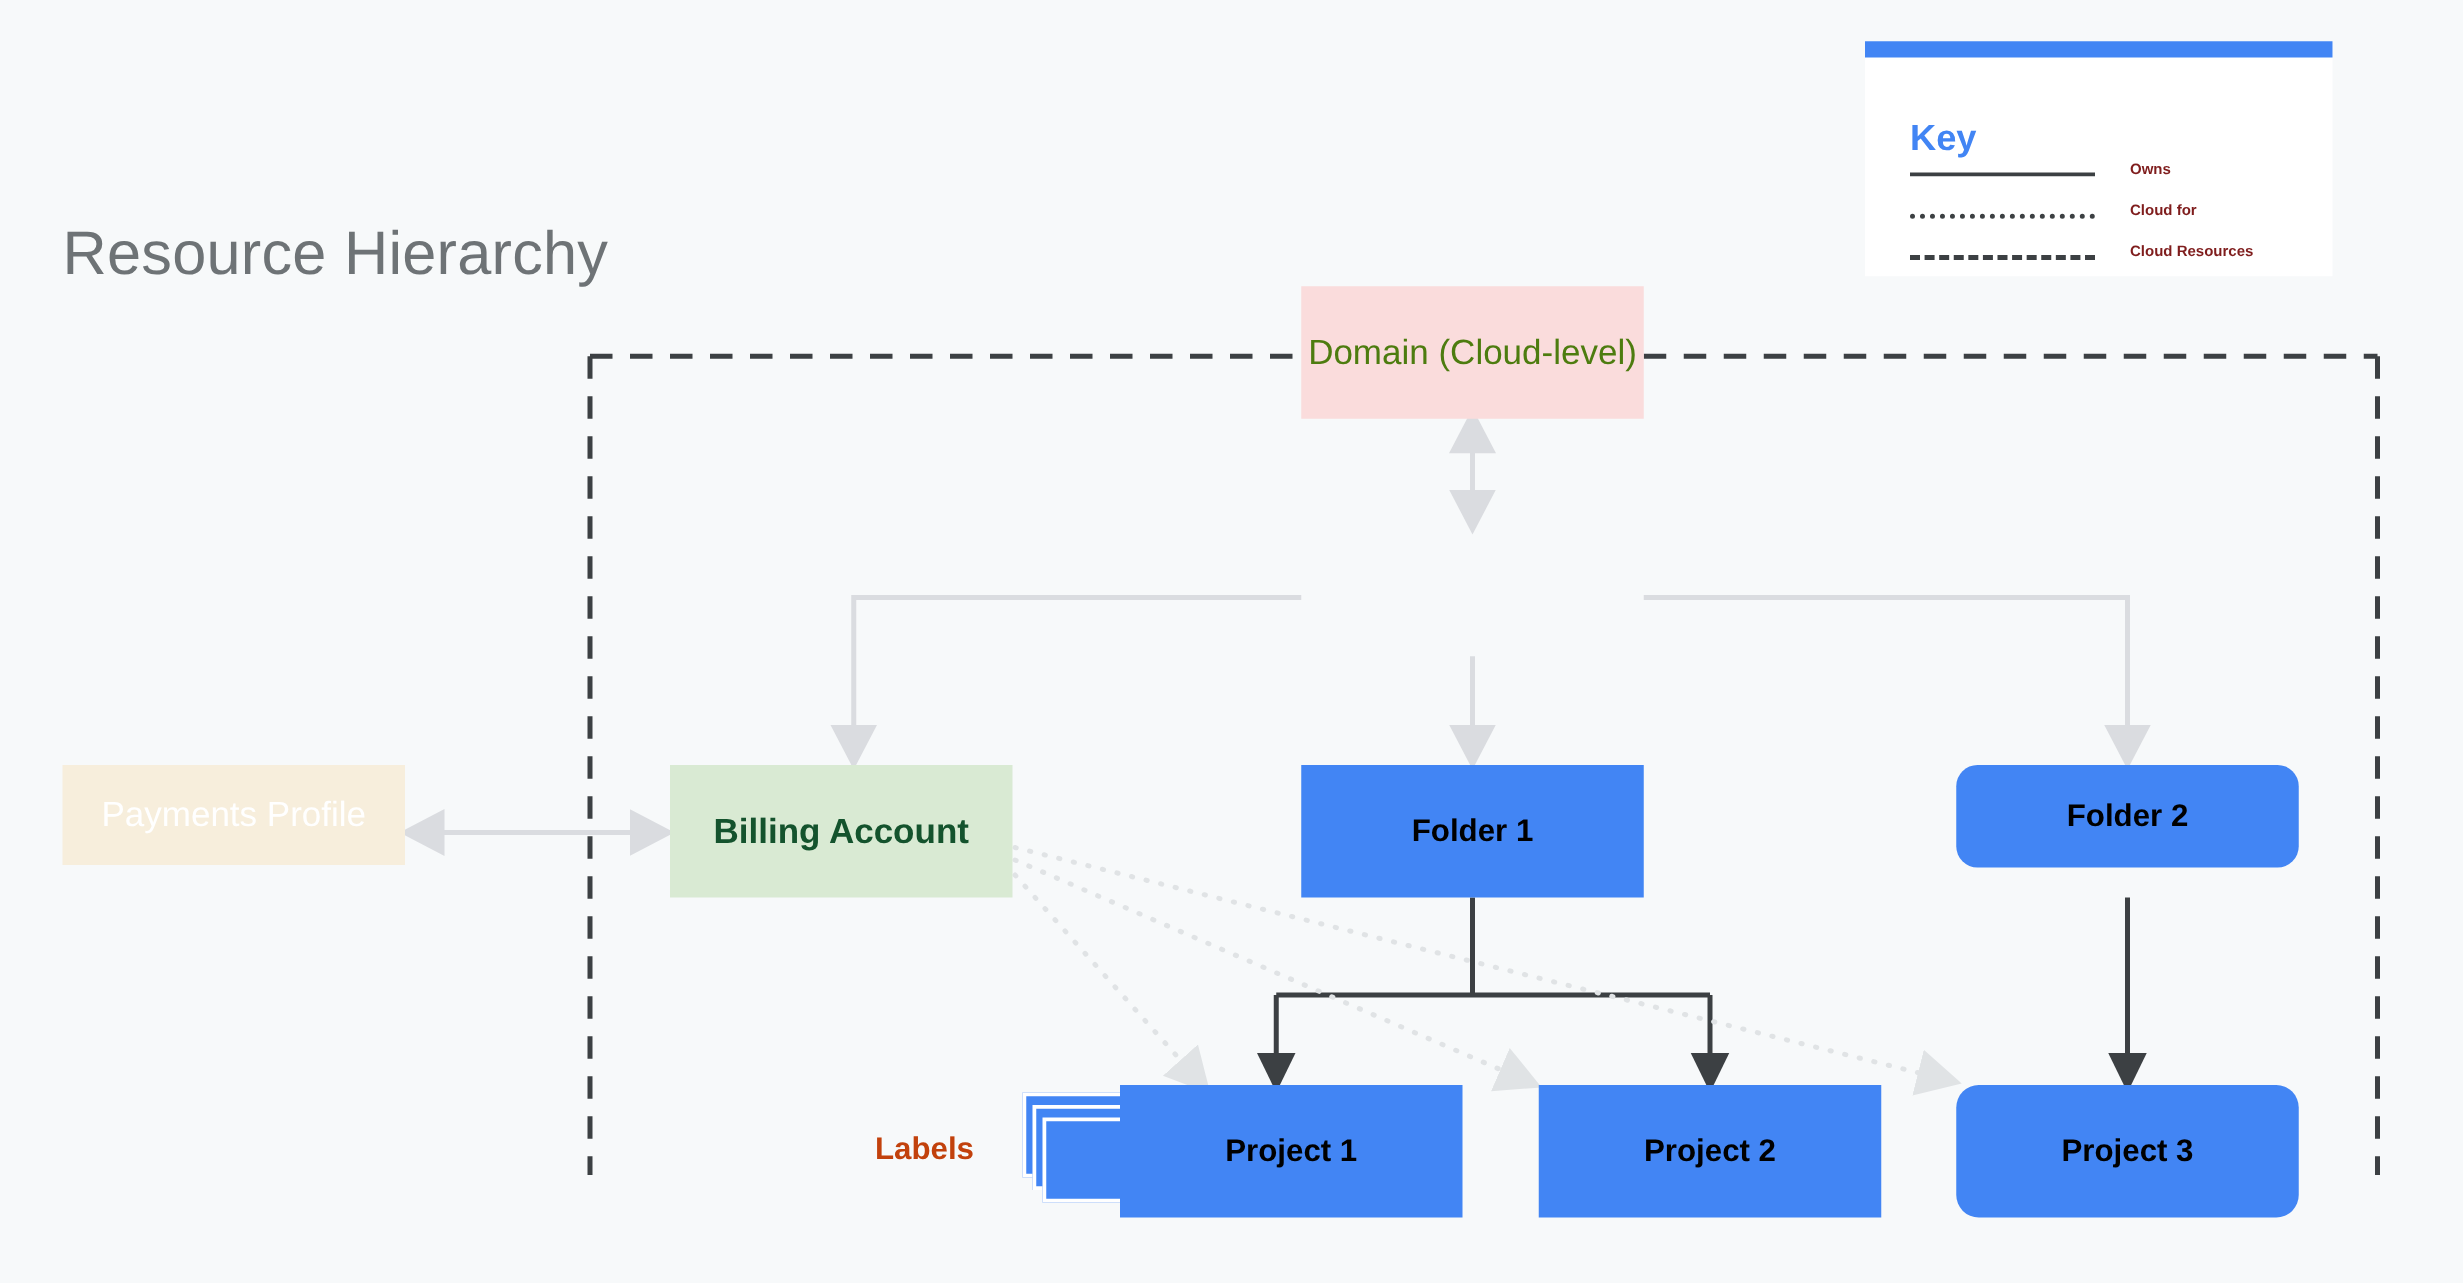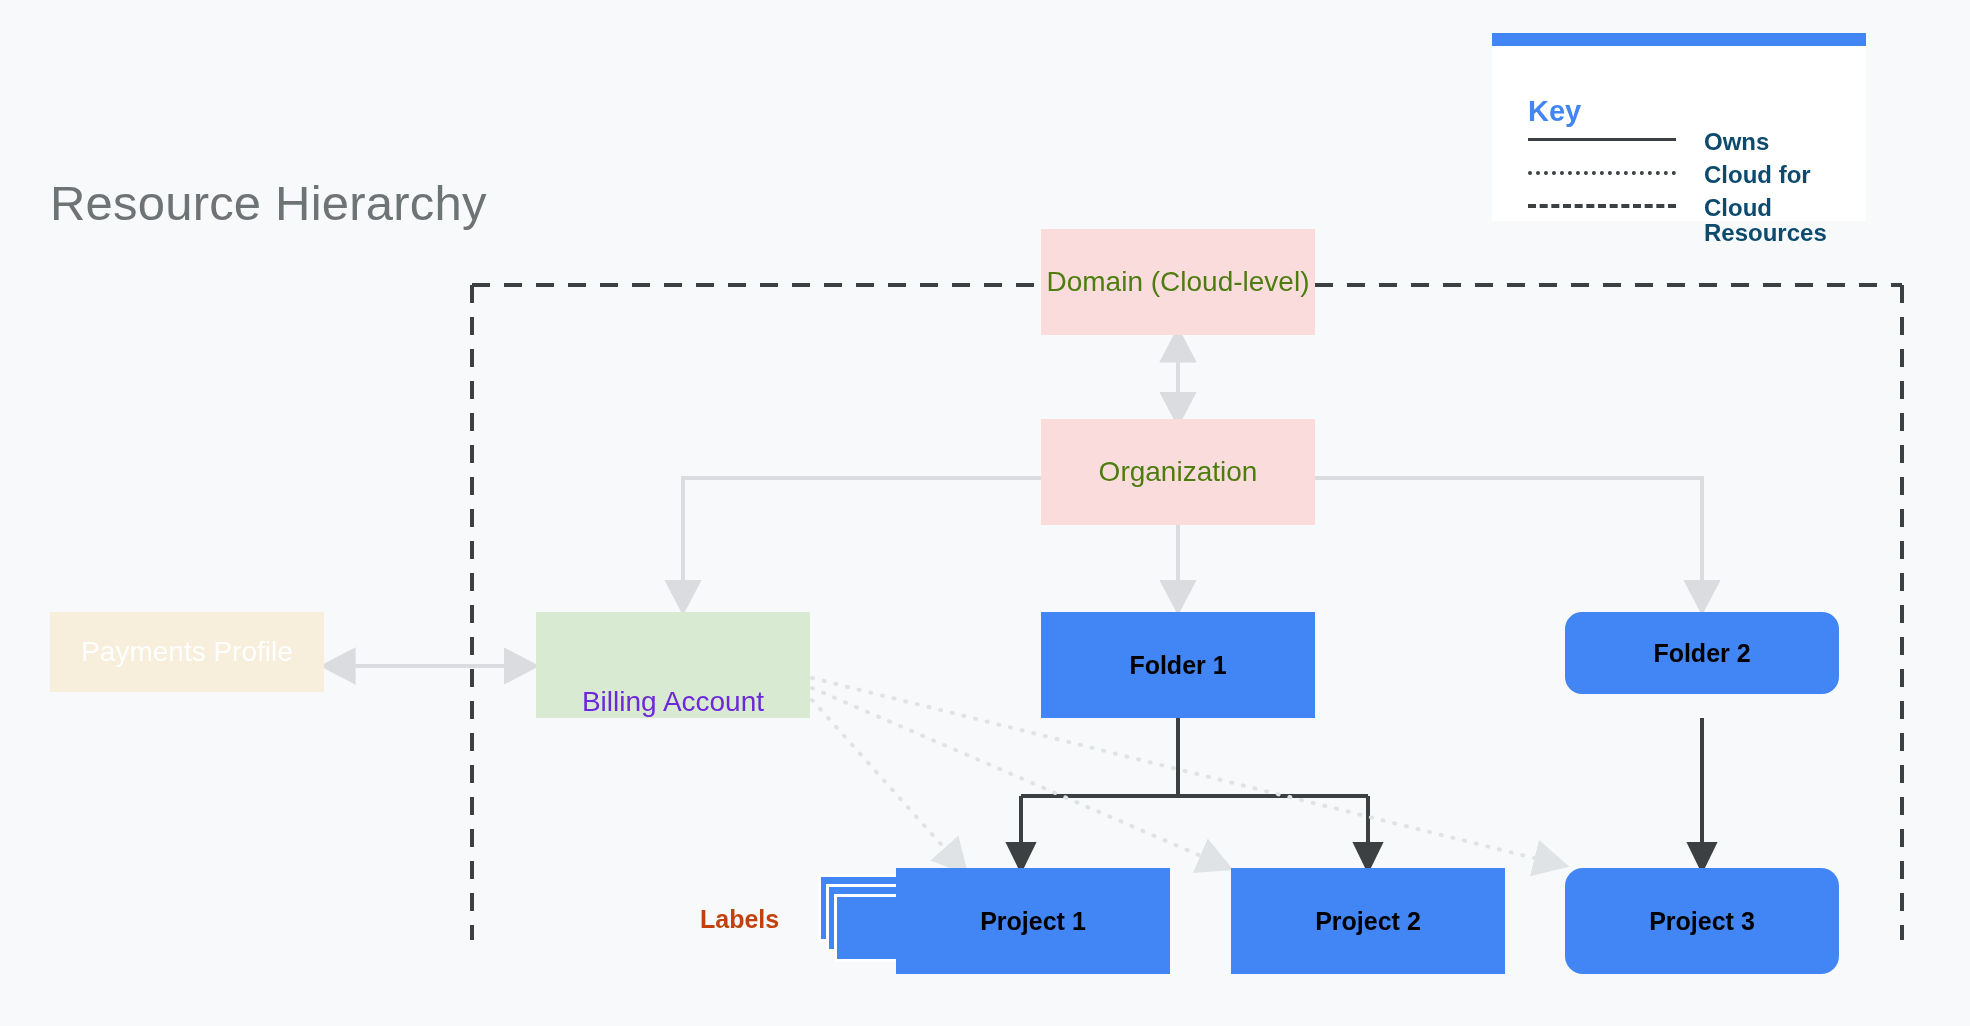--- a/index.html
+++ b/index.html
@@ -39,21 +39,21 @@
   .node {
     position: absolute;
     display: flex;
     align-items: center;
     justify-content: center;
     box-sizing: border-box;
     text-align: center;
     line-height: 1.15;
   }
   .node-pink   { background: #fadcdc; color: #4d7c0f; font-weight: 400; font-size: 28px; }
-  .node-green  { background: #d9ead3; color: #6d28d9; font-weight: 400; font-size: 28px; align-items: flex-end; }
+  .node-green  { background: #d9ead3; color: #14532d; font-weight: 700; font-size: 28px; }
   .node-cream  { background: #f7eedc; color: #ffffff; font-weight: 400; font-size: 28px; }
   .node-blue   { background: #4285f4; color: #000000; font-weight: 700; font-size: 25px; }
 
   
   .labels-text {
     position: absolute;
     left: 700px;
     top: 905px;
     font-size: 25px;
     font-weight: 700;
@@ -115,23 +115,23 @@
     position: absolute;
     left: 0;
     top: 9px;
     width: 148px;
     height: 0;
   }
   .ks-solid  { border-top: 3px solid #3c4043; }
   .ks-dotted { border-top: 4px dotted #3c4043; }
   .ks-dashed { border-top: 4px dashed #3c4043; }
   .key-label {
-    font-size: 24px;
+    font-size: 12px;
     font-weight: 700;
-    color: #0c4a6e;
+    color: #7f1d1d;
     line-height: 1.05;
     padding-left: 28px;
   }
 </style>
 </head>
 <body>
 
 <div id="stage">
 
   <svg id="edges" viewBox="0 0 1970 1026" xmlns="http://www.w3.org/2000/svg">
@@ -198,23 +198,20 @@
       <line x1="812" y1="678" x2="1550" y2="862" stroke="#e0e3e5" stroke-width="4" stroke-dasharray="1,11" stroke-linecap="round" marker-end="url(#ah-dot)"></line>
     </g>
   </svg>
 
   <div class="page-title">Resource Hierarchy</div>
 
   <div class="node node-pink" style="left:1041px; top:229px; width:274px; height:106px;">
     <span>Domain (Cloud-level)</span>
   </div>
 
-  <div class="node node-pink" style="left:1041px; top:419px; width:274px; height:106px;">
-    <span>Organization</span>
-  </div>
 
   <div class="node node-cream" style="left:50px; top:612px; width:274px; height:80px;">
     <span>Payments Profile</span>
   </div>
 
   <div class="node node-green" style="left:536px; top:612px; width:274px; height:106px;">
     <span>Billing Account</span>
   </div>
 
   <div class="node node-blue" style="left:1041px; top:612px; width:274px; height:106px;">

